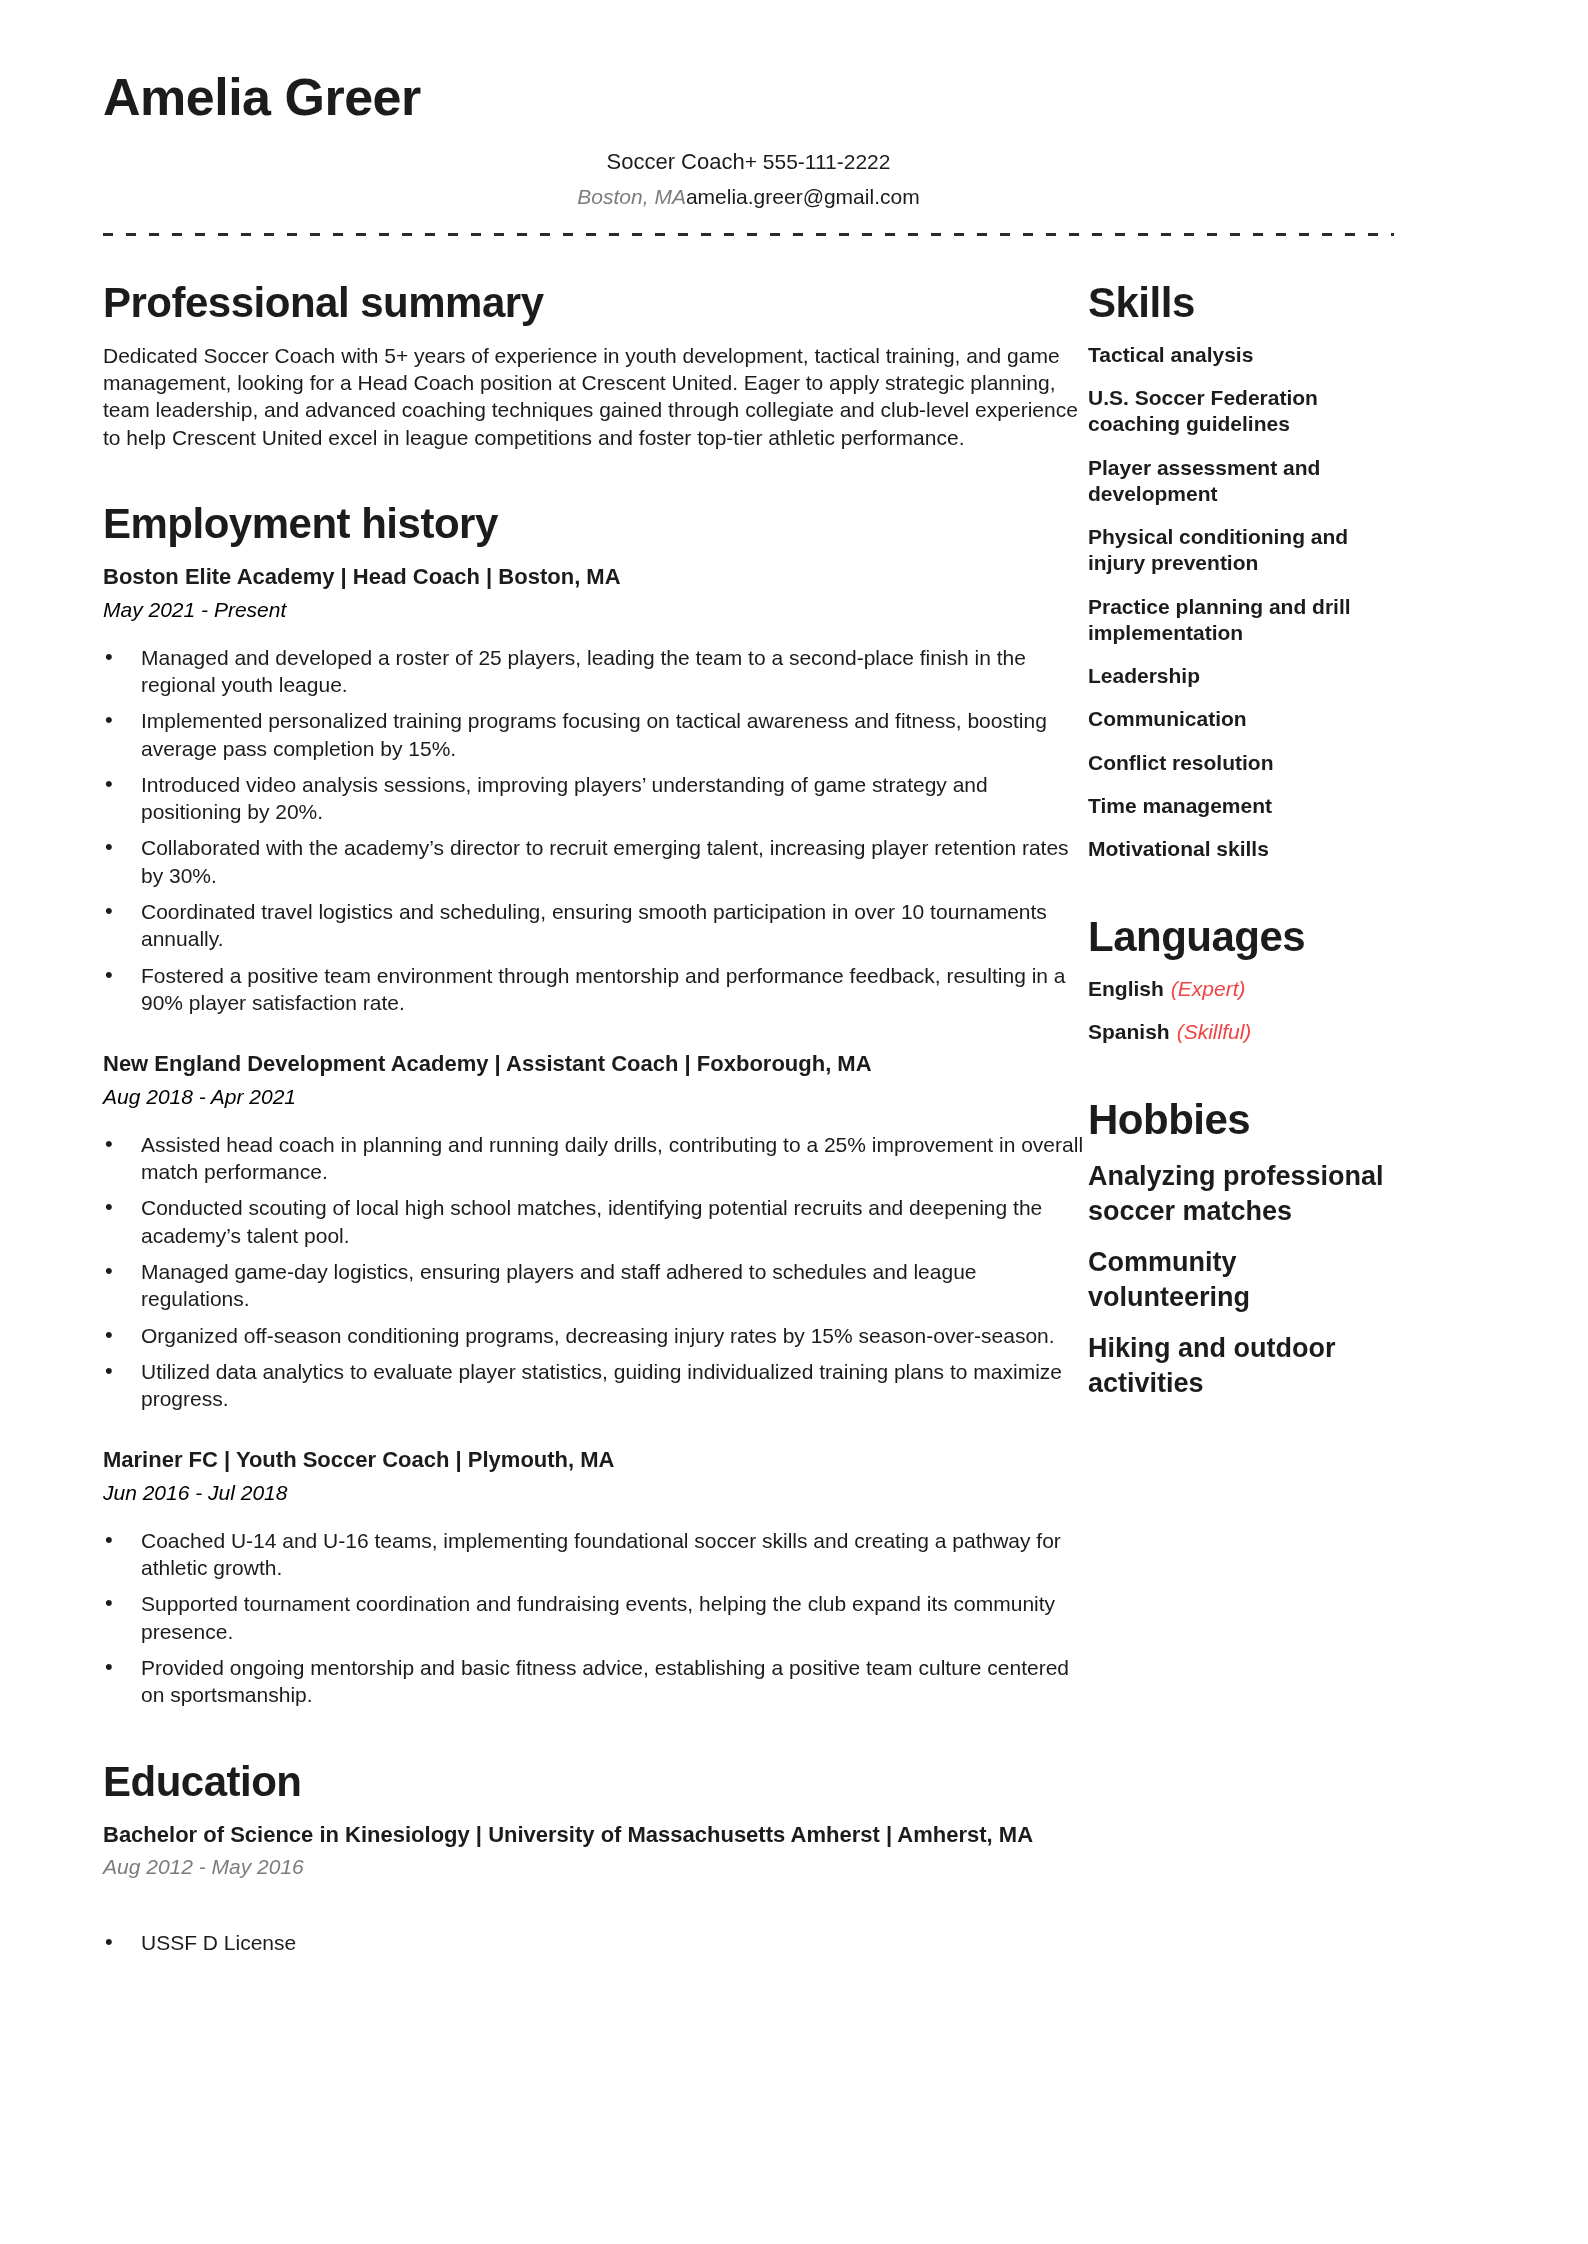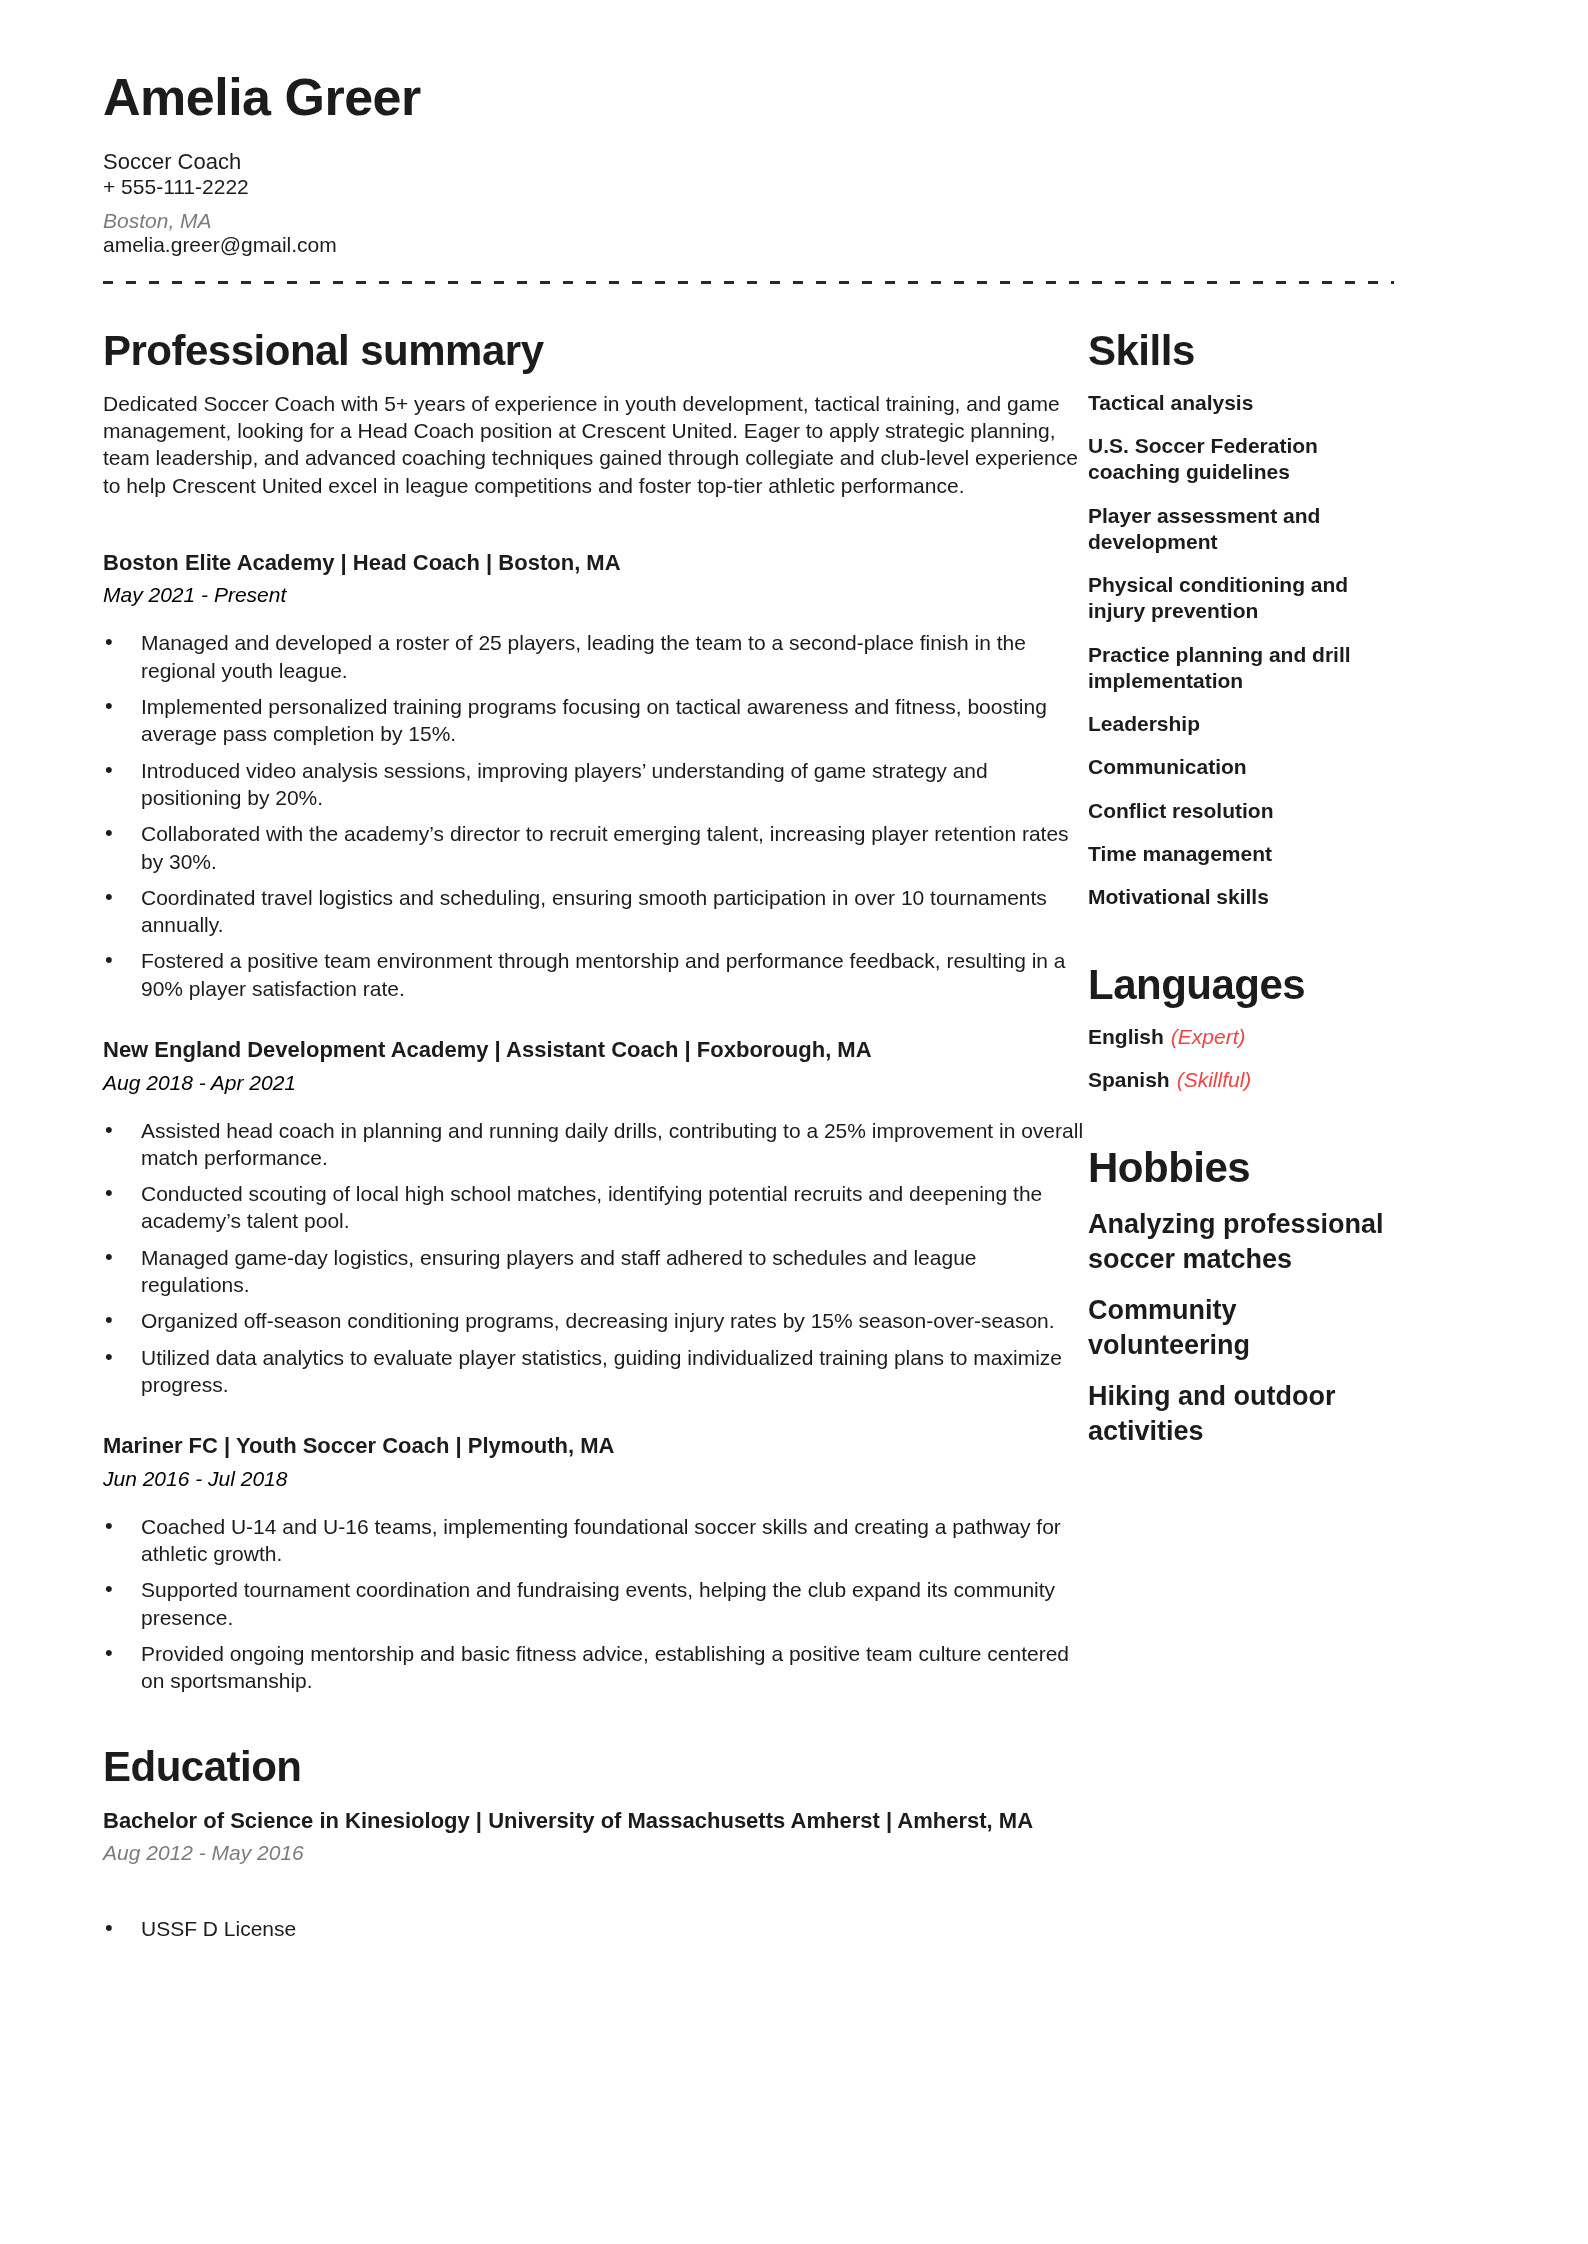--- a/index.html
+++ b/index.html
@@ -27,21 +27,20 @@
     font-weight: bold;
     letter-spacing: -0.5px;
     line-height: 1.05;
     margin: 0 0 24px 0;
   }
   .contact-row {
     display: flex;
     justify-content: center;
     align-items: baseline;
     margin-bottom: 10px;
-    flex-direction: column;
   }
   .job-title-text { font-size: 22px; color: #1c1c1c; }
   .phone-text     { font-size: 21px; color: #1c1c1c; }
   .location-text  { font-size: 21px; font-style: italic; color: #7c7c7c; }
   .email-text     { font-size: 21px; color: #1c1c1c; }
 
   .divider {
     height: 3px;
     margin-top: 24px;
     background: repeating-linear-gradient(to right, #2a2a2a 0 10px, transparent 10px 23px);
@@ -161,20 +160,21 @@
   <div class="main">
 
     <div class="col-left">
 
       <div class="section">
         <h2 class="section-heading">Professional summary</h2>
         <p class="summary-text">Dedicated Soccer Coach with 5+ years of experience in youth development, tactical training, and game management, looking for a Head Coach position at Crescent United. Eager to apply strategic planning, team leadership, and advanced coaching techniques gained through collegiate and club-level experience to help Crescent United excel in league competitions and foster top-tier athletic performance.</p>
       </div>
 
       <div class="section">
+        <h2 class="section-heading">Employment history</h2>
 
         <div class="job">
           <p class="job-heading">Boston Elite Academy | Head Coach | Boston, MA</p>
           <p class="job-dates">May 2021 - Present</p>
           <ul class="bullets">
             <li>Managed and developed a roster of 25 players, leading the team to a second-place finish in the regional youth league.</li>
             <li>Implemented personalized training programs focusing on tactical awareness and fitness, boosting average pass completion by 15%.</li>
             <li>Introduced video analysis sessions, improving players’ understanding of game strategy and positioning by 20%.</li>
             <li>Collaborated with the academy’s director to recruit emerging talent, increasing player retention rates by 30%.</li>
             <li>Coordinated travel logistics and scheduling, ensuring smooth participation in over 10 tournaments annually.</li>

